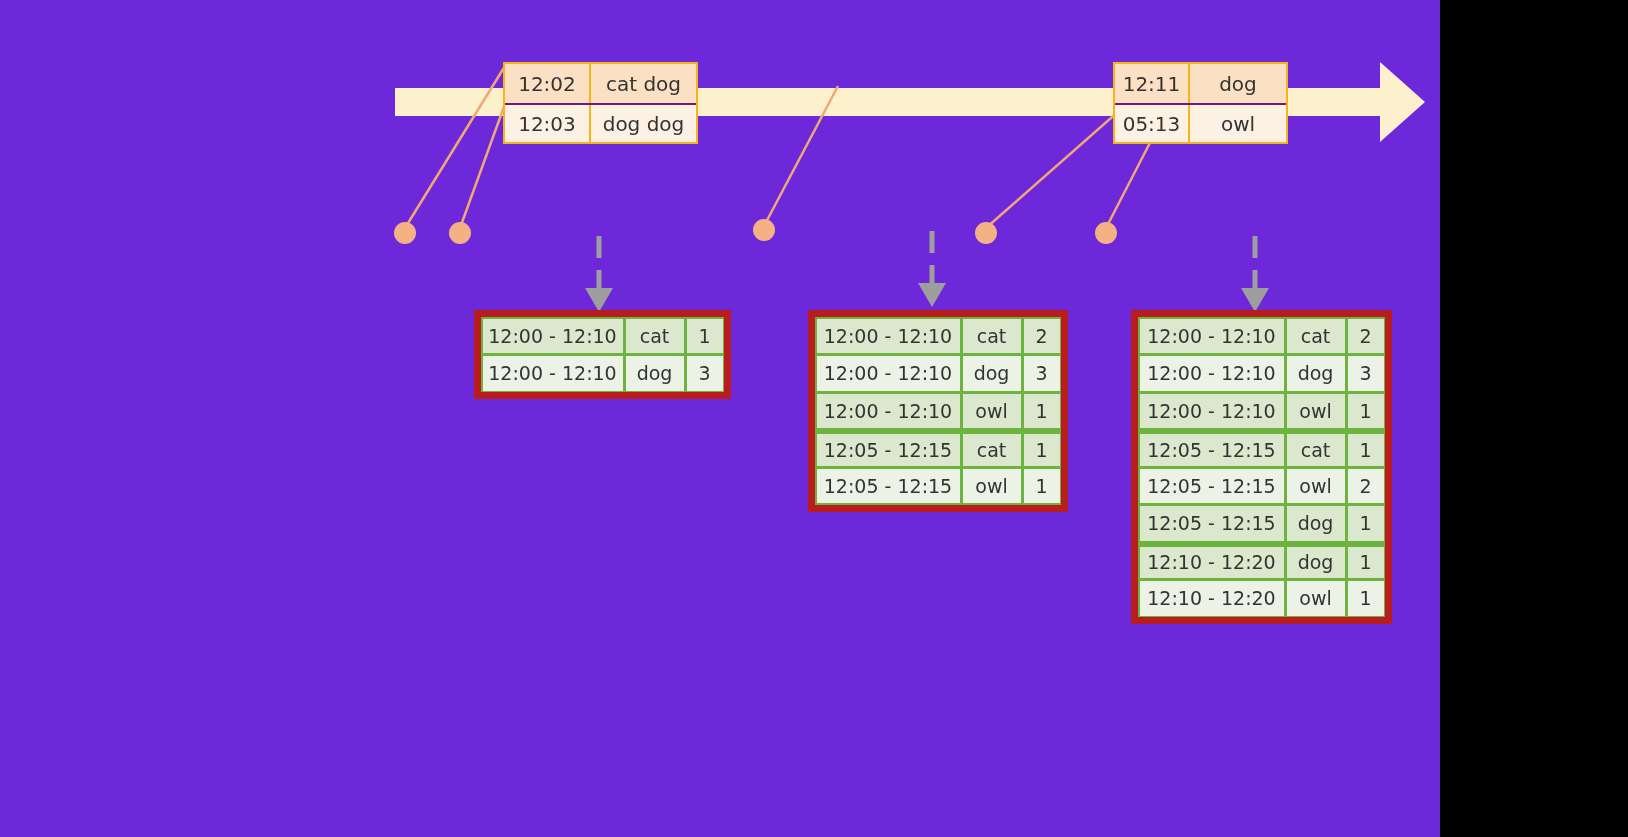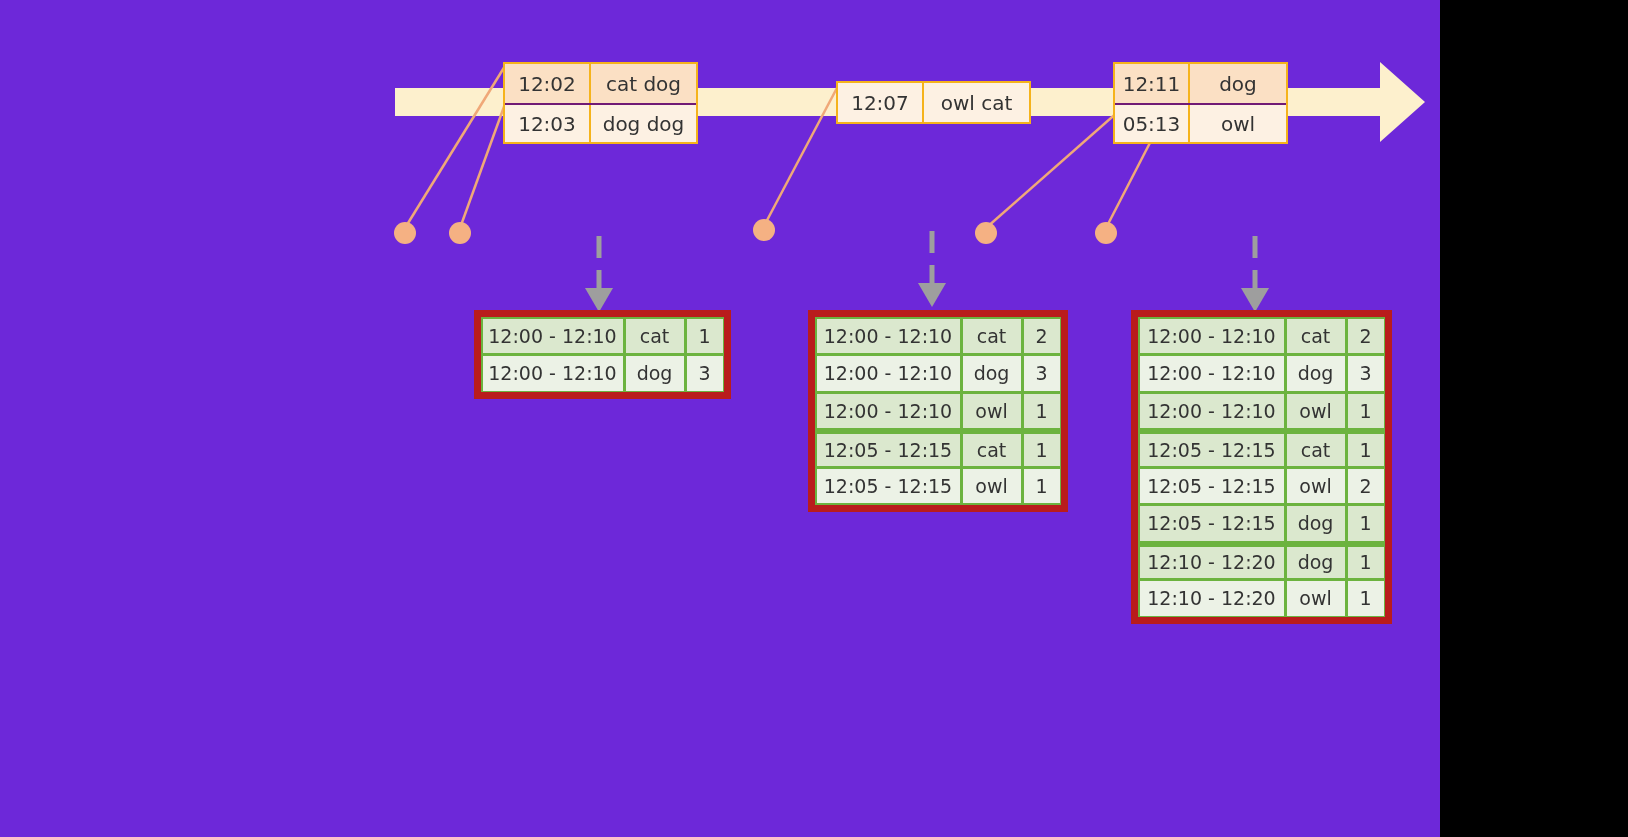--- a/index.html
+++ b/index.html
@@ -86,26 +86,20 @@
     <div class="evrow shade-a">
       <div class="t">12:02</div>
       <div class="v">cat dog</div>
     </div>
     <div class="evrow shade-b">
       <div class="t">12:03</div>
       <div class="v">dog dog</div>
     </div>
   </div>
 
-  <div class="evbox" id="ev1">
-    <div class="evrow shade-b">
-      <div class="t">12:07</div>
-      <div class="v">owl cat</div>
-    </div>
-  </div>
 
   <div class="evbox" id="ev2">
     <div class="evrow shade-a">
       <div class="t">12:11</div>
       <div class="v">dog</div>
     </div>
     <div class="evrow shade-b">
       <div class="t">05:13</div>
       <div class="v">owl</div>
     </div>

